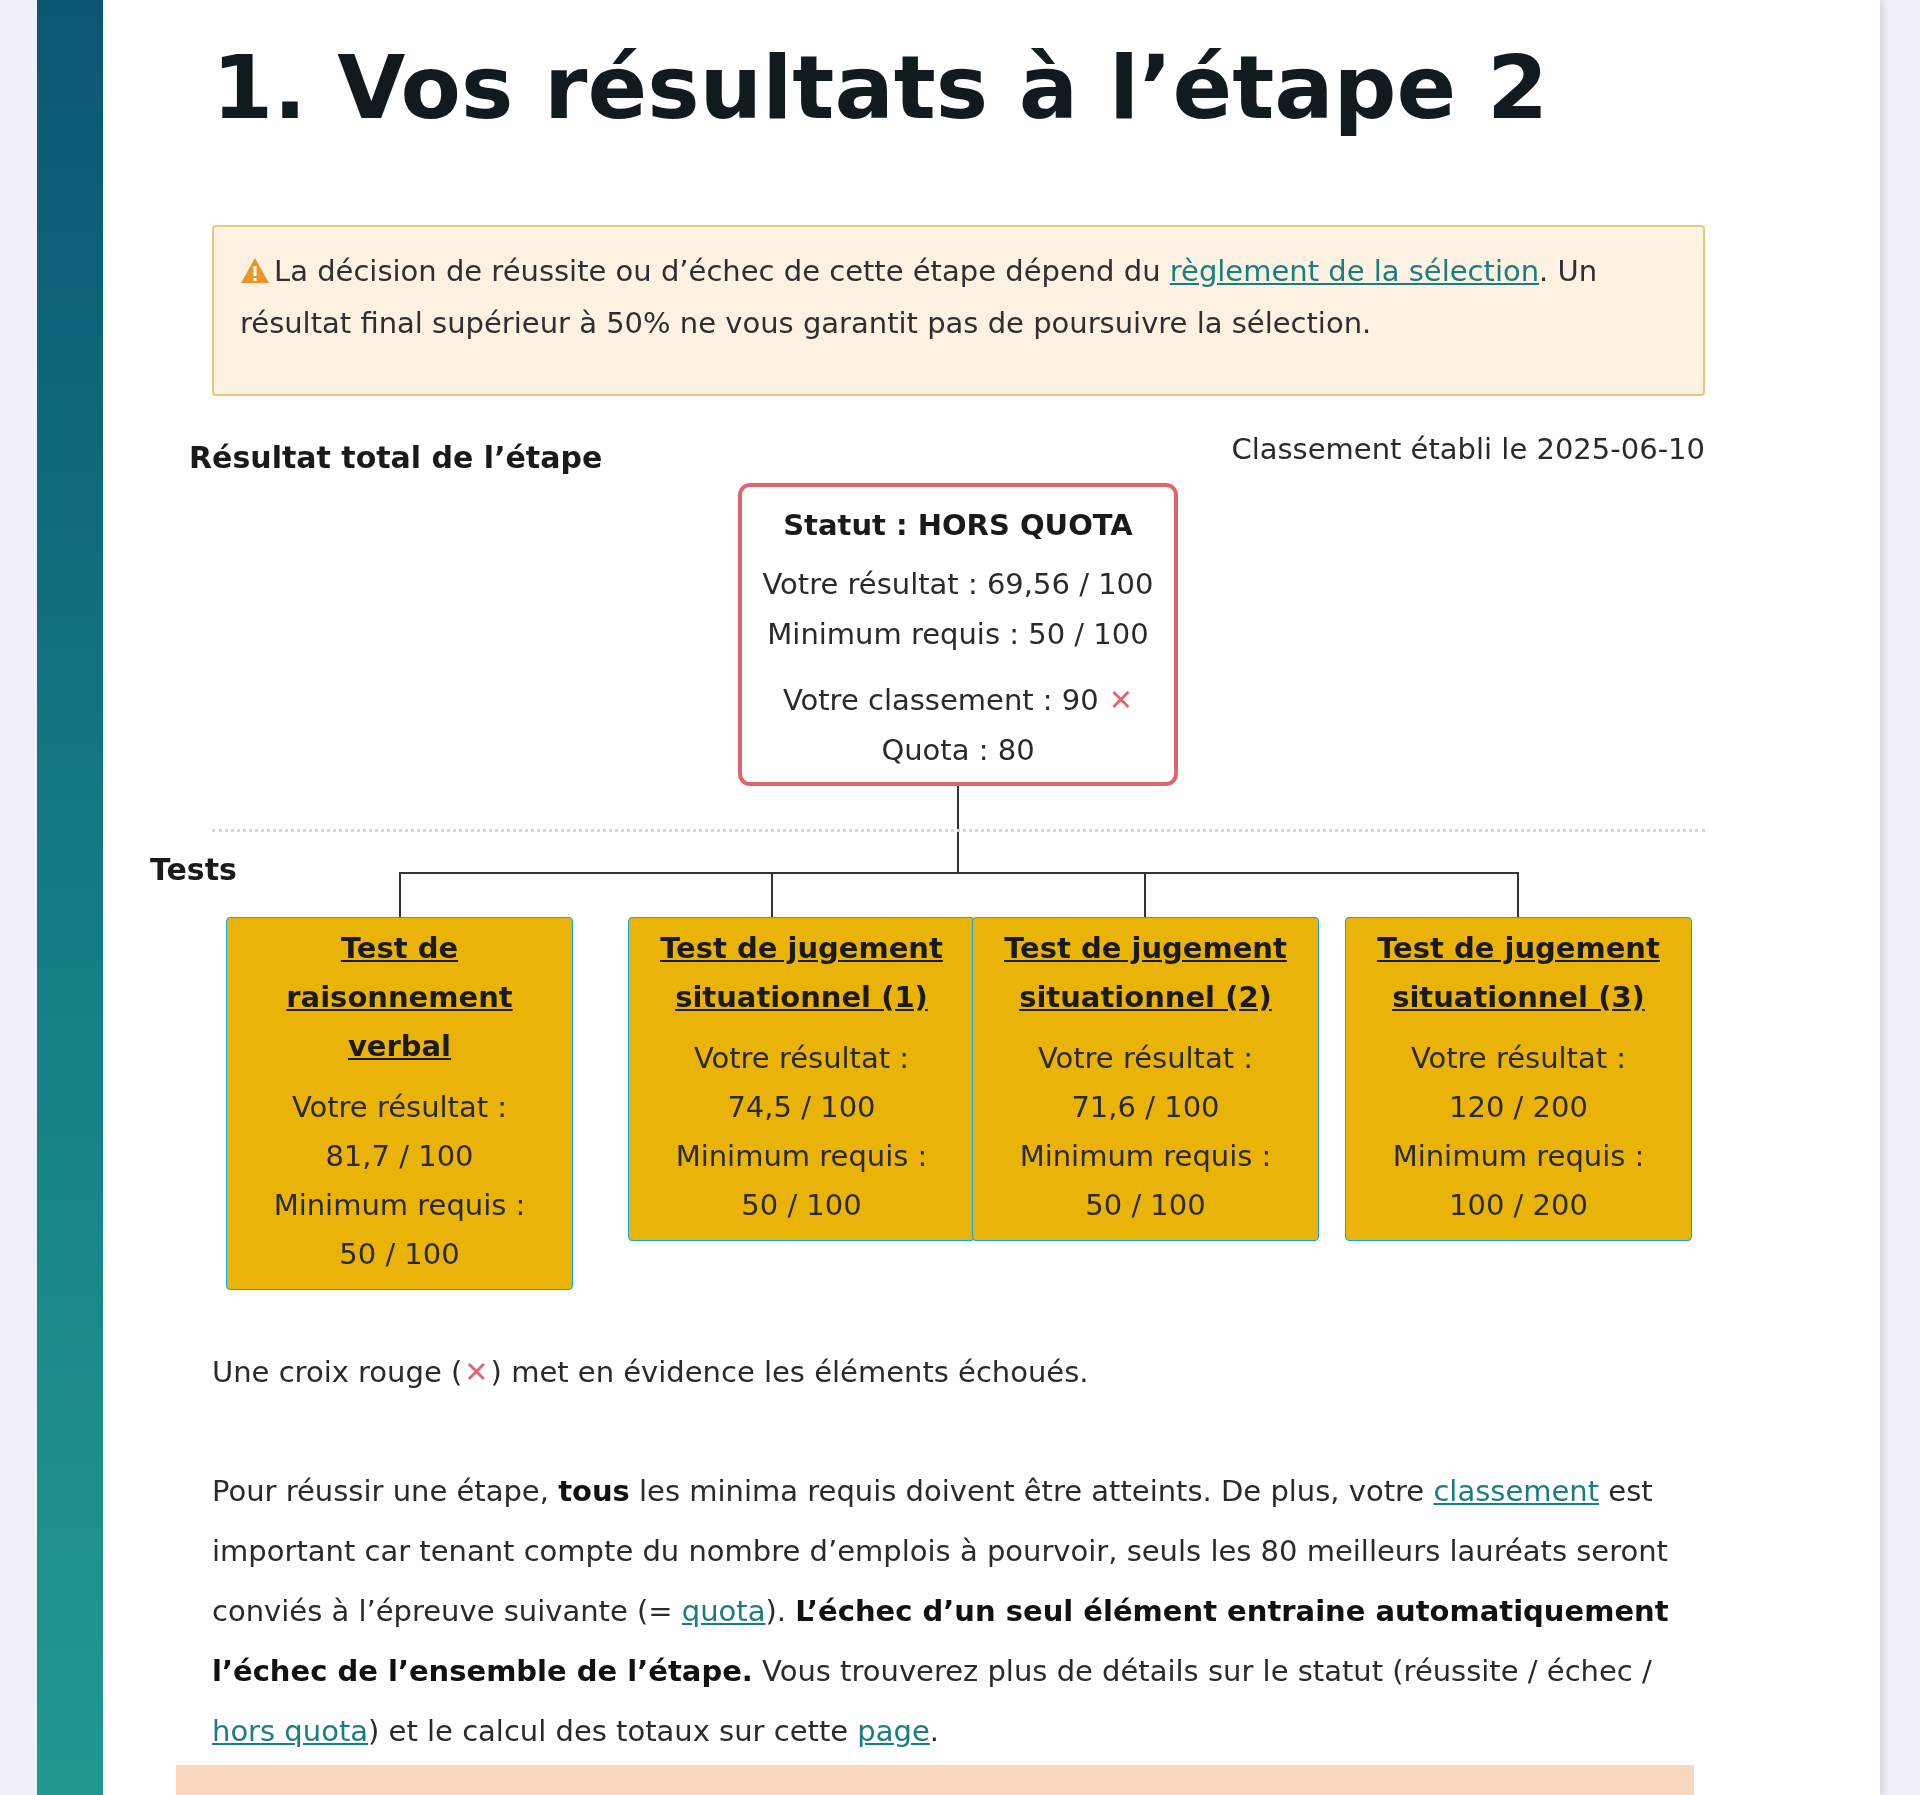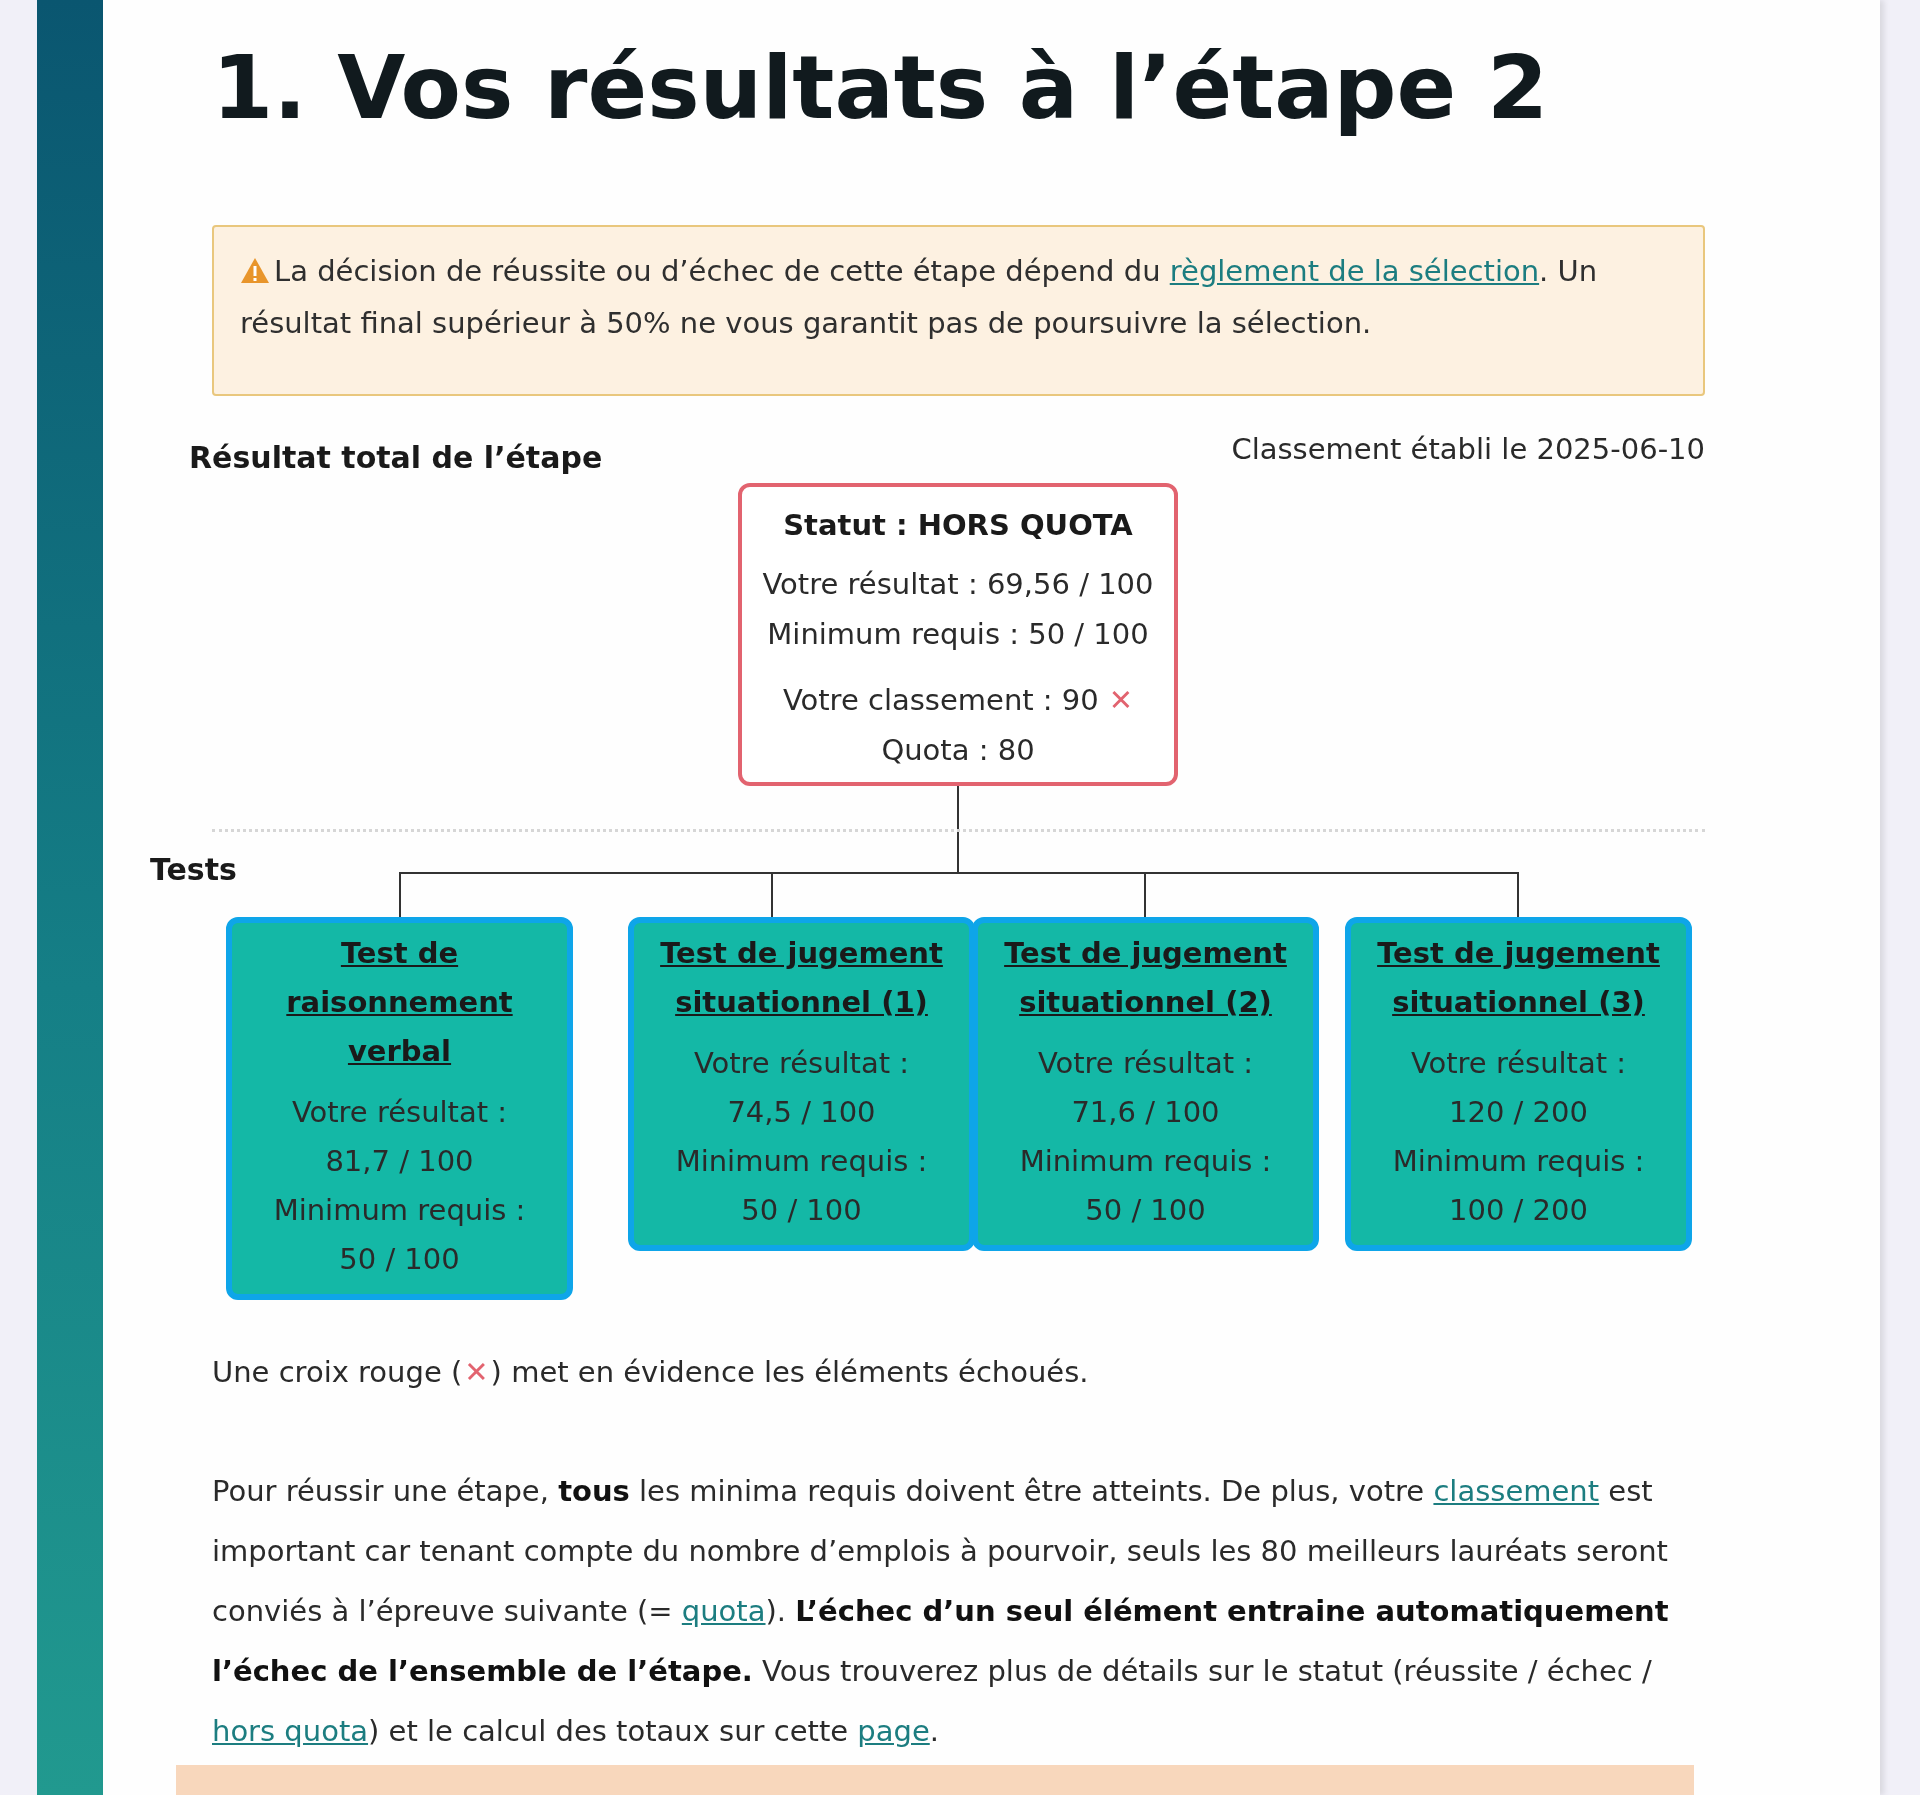--- a/index.html
+++ b/index.html
@@ -46,21 +46,21 @@
   .status-box .line { line-height:50px; }
   .status-box .gap { height:14px; }
   .red-x { color:#e2636f; font-weight:normal; margin-left:10px; }
   .dotted {
     position:absolute; left:212px; top:829px; width:1493px; height:0;
     border-top:3px dotted #d6d6d6;
   }
   .conn { position:absolute; background:#333; }
   .test-box {
     position:absolute; top:917px; width:347px; box-sizing:border-box;
-    border:6px solid #0ea5e9; border-radius:12px; background:#14b8a6;
+    border:1px solid #0ea5e9; border-radius:4px; background:#eab308;
     text-align:center; font-size:29px; line-height:49px; color:#2a2a2a;
     padding:6px 8px 10px 8px;
   }
   .test-box .t-title { font-weight:bold; text-decoration:underline; color:#1a1a1a; display:block; margin-bottom:12px; }
   .legend { position:absolute; left:212px; top:1355px; font-size:29px; color:#2a2a2a; }
   .para {
     position:absolute; left:212px; top:1461px; width:1500px;
     font-size:29px; line-height:60px; color:#2a2a2a;
   }
   .para b { color:#111; }

